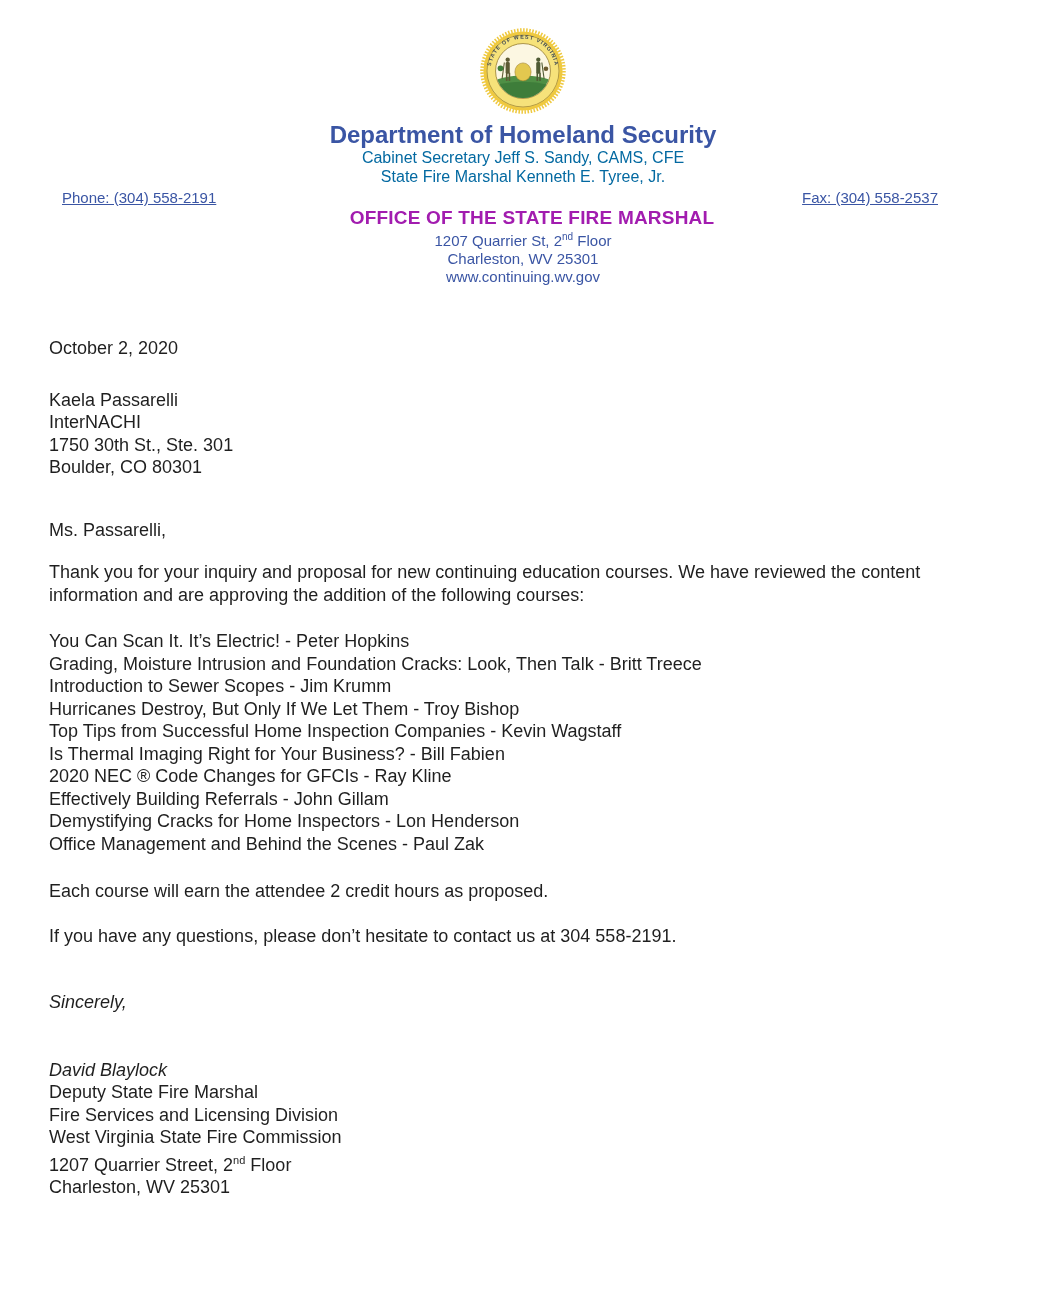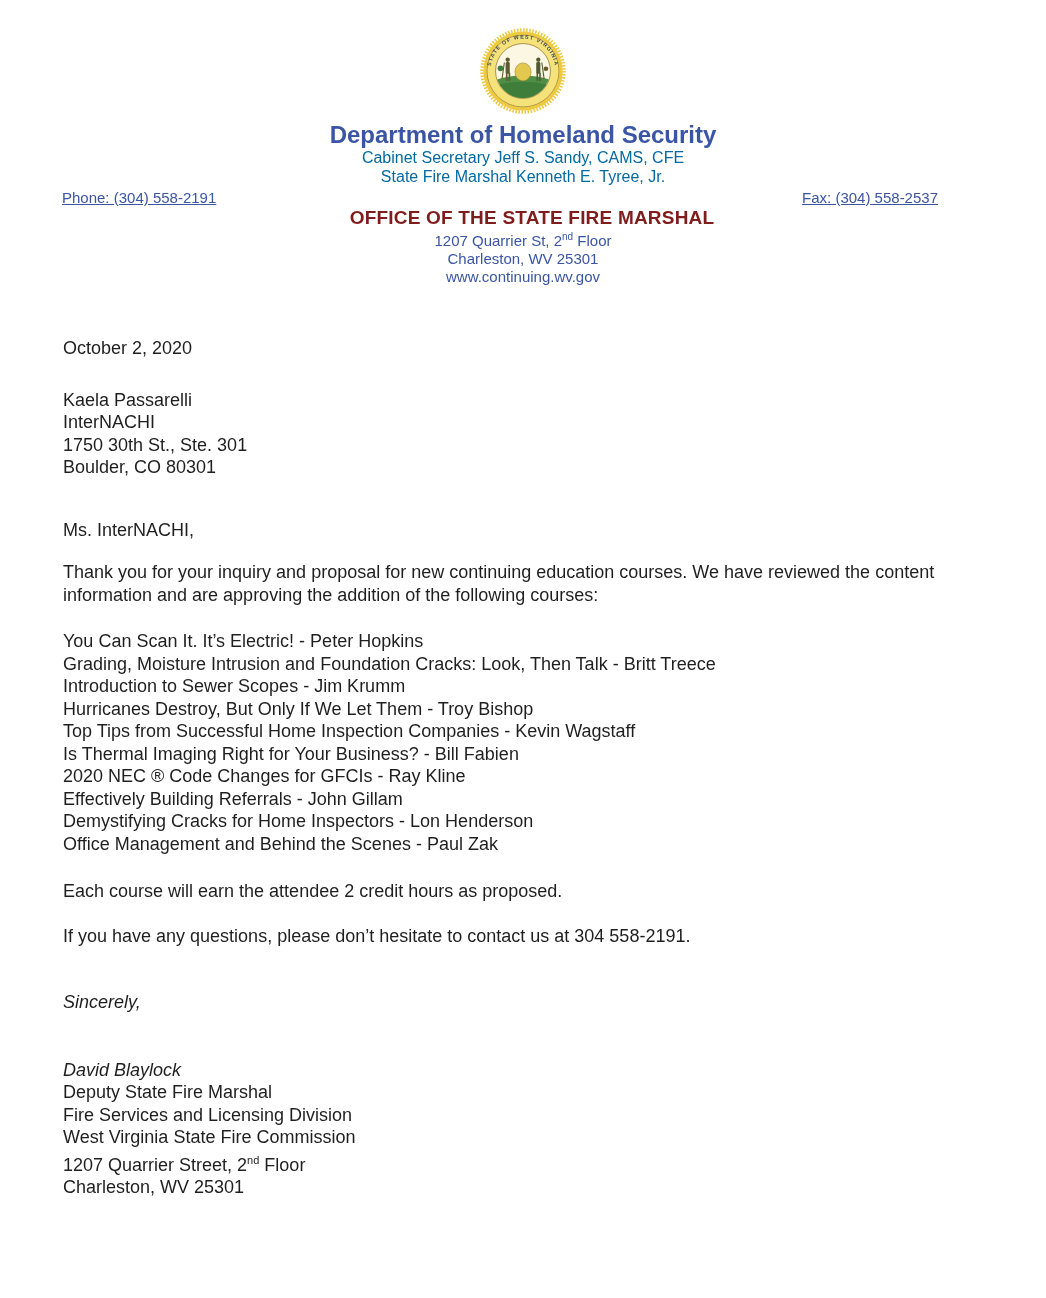--- a/index.html
+++ b/index.html
@@ -38,33 +38,33 @@
     font-size: 15px;
     line-height: 18px;
     color: #3A55A4;
     text-align: left;
     text-decoration: underline;
   }
   .office-title {
     font-size: 19px;
     line-height: 21px;
     font-weight: bold;
-    color: #7f1d1d;
+    color: #a21caf;
     letter-spacing: 0.2px;
     margin-left: 18px;
   }
   .hq-line {
     font-size: 15px;
     line-height: 18px;
     color: #3A55A4;
   }
   .hq-line sup { font-size: 10px; }
   
   .body-col {
-    margin-left: 63px;
+    margin-left: 49px;
     margin-right: 60px;
     font-size: 18px;
     line-height: 22.5px;
     color: #1f1f1f;
     text-align: left;
   }
   .body-col sup { font-size: 11px; }
   .date-line { margin-top: 51px; }
   .recipient-block { margin-top: 29px; }
   .salutation { margin-top: 40px; }
@@ -153,21 +153,21 @@
 
     <div class="date-line">October 2, 2020</div>
 
     <div class="recipient-block">
         <div>Kaela Passarelli</div>
         <div>InterNACHI</div>
         <div>1750 30th St., Ste. 301</div>
         <div>Boulder, CO 80301</div>
       </div>
 
-    <div class="salutation">Ms. InterNACHI,</div>
+    <div class="salutation">Ms. Passarelli,</div>
 
     <div class="intro-par">Thank you for your inquiry and proposal for new continuing education courses. We have reviewed the content information and are approving the addition of the following courses:</div>
 
     <div class="course-list">
         <div>You Can Scan It. It’s Electric! - Peter Hopkins</div>
         <div>Grading, Moisture Intrusion and Foundation Cracks: Look, Then Talk - Britt Treece</div>
         <div>Introduction to Sewer Scopes - Jim Krumm</div>
         <div>Hurricanes Destroy, But Only If We Let Them - Troy Bishop</div>
         <div>Top Tips from Successful Home Inspection Companies - Kevin Wagstaff</div>
         <div>Is Thermal Imaging Right for Your Business? - Bill Fabien</div>

